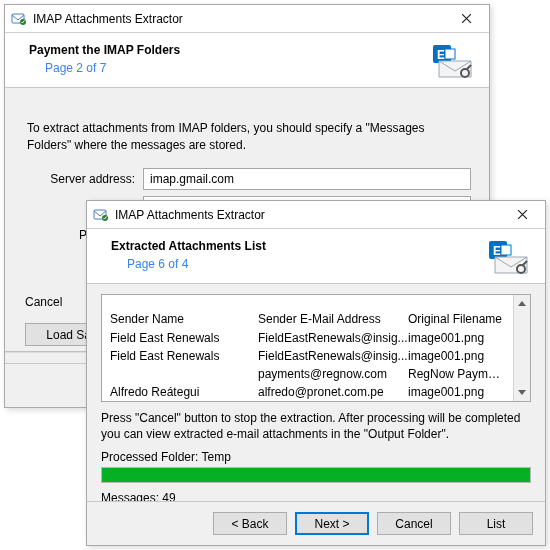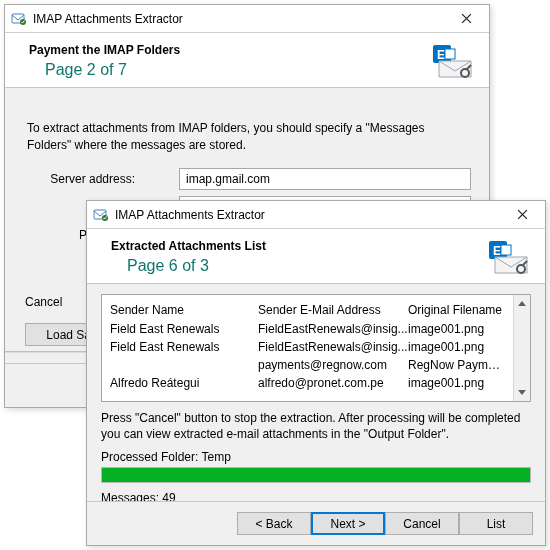--- a/index.html
+++ b/index.html
@@ -39,25 +39,25 @@
   }
   .header {
     background: #fff;
     border-bottom: 1px solid #c8c8c8;
     padding: 10px 14px 8px 14px;
     display: flex;
     align-items: flex-start;
   }
   .header .htxt { flex: 1; }
   .header .h1 { font-weight: bold; font-size: 12px; margin: 0 0 4px 10px; }
-  .header .h2 { font-size: 16px; margin: 0 0 0 26px; color: #0f766e; }
+  .header .h2 { font-size: 12px; margin: 0 0 0 26px; color: #3b82f6; }
   .header .hicon { width: 44px; height: 36px; }
   .body1 { padding: 28px 18px 0 18px; }
   .instr { margin: 4px 4px 14px 4px; line-height: 1.4; }
-  .frow { display: flex; align-items: center; margin-bottom: 6px; gap: 36px; }
+  .frow { display: flex; align-items: center; margin-bottom: 6px; }
   .flabel { width: 120px; text-align: right; padding-right: 8px; }
   .finput {
     flex: 1;
     height: 22px;
     border: 1px solid #a7a7a7;
     background: #fff;
     padding: 2px 6px;
     font-size: 12px;
     font-family: inherit;
   }
@@ -74,40 +74,41 @@
   .btn.primary { border: 1px solid #0078d7; box-shadow: inset 0 0 0 1px #0078d7; }
   .btnbar {
     position: absolute;
     left: 0; right: 0; bottom: 0;
     height: 44px;
     border-top: 1px solid #c8c8c8;
     display: flex;
     align-items: center;
     justify-content: flex-end;
     padding-right: 12px;
+    gap: 8px;
     background: #f0f0f0;
   }
   .bar-sep {
     position: absolute;
     left: 0; right: 0;
     height: 2px;
     background: #dcdcdc;
     border-top: 1px solid #c0c0c0;
   }
   .win1 .bar-sep { bottom: 54px; }
   
   .body2 { padding: 10px 14px 0 14px; }
   .listbox {
     background: #fff;
     border: 1px solid #a7a7a7;
     height: 108px;
     display: flex;
   }
   .listinner { flex: 1; overflow: hidden; }
-  .lhdr { display: flex; padding: 8px 8px 3px 8px; }
+  .lhdr { display: flex; padding: 17px 8px 3px 8px; }
   .lrow { display: flex; padding: 2px 8px; font-size: 12px; white-space: nowrap; }
   .c1 { width: 132px; overflow: hidden; text-overflow: ellipsis; }
   .c2 { width: 150px; overflow: hidden; text-overflow: ellipsis; margin-left: 16px; }
   .c3 { flex: 1; overflow: hidden; text-overflow: ellipsis; }
   .scrollcol {
     width: 17px;
     background: #f0f0f0;
     border-left: 1px solid #d6d6d6;
     display: flex;
     flex-direction: column;
@@ -214,21 +215,21 @@
     <div class="closebtn">
       <svg width="11" height="11" viewBox="0 0 10 10">
           <path d="M1 1 L9 9 M9 1 L1 9" stroke="#222" stroke-width="1.1"></path>
         </svg>
     </div>
   </div>
 
   <div class="header">
     <div class="htxt">
       <div class="h1">Extracted Attachments List</div>
-      <div class="h2">Page 6 of 3</div>
+      <div class="h2">Page 6 of 4</div>
     </div>
     <div class="hicon">
       <svg viewBox="0 0 44 36">
         <rect x="2" y="2" width="18" height="18" rx="2" fill="#0072c6"></rect>
         <text x="6" y="16" font-size="12" font-weight="bold" fill="#fff">E</text>
         <rect x="14" y="6" width="10" height="10" fill="#fff" stroke="#0072c6"></rect>
         <path d="M8 18 L40 18 L40 34 L8 34 Z" fill="#f4f4f4" stroke="#9aa6b2"></path>
         <path d="M8 18 L24 28 L40 18" fill="none" stroke="#9aa6b2"></path>
         <path d="M30 30 a4 4 0 1 0 8 0 a4 4 0 1 0 -8 0" fill="none" stroke="#555" stroke-width="2"></path>
         <line x1="36" y1="26" x2="40" y2="22" stroke="#555" stroke-width="2"></line>

